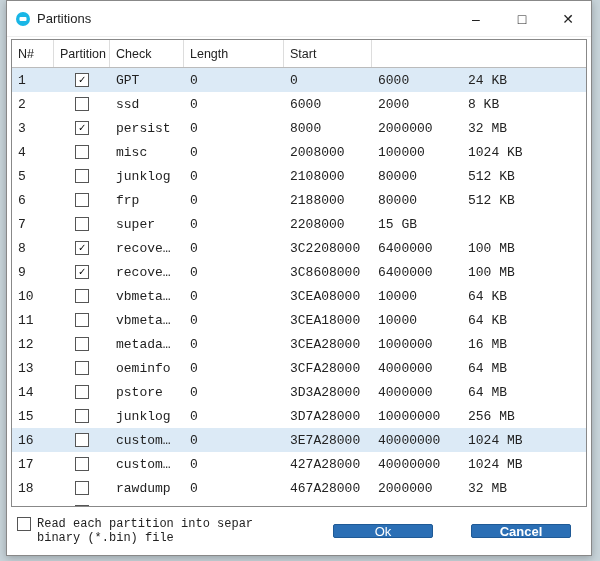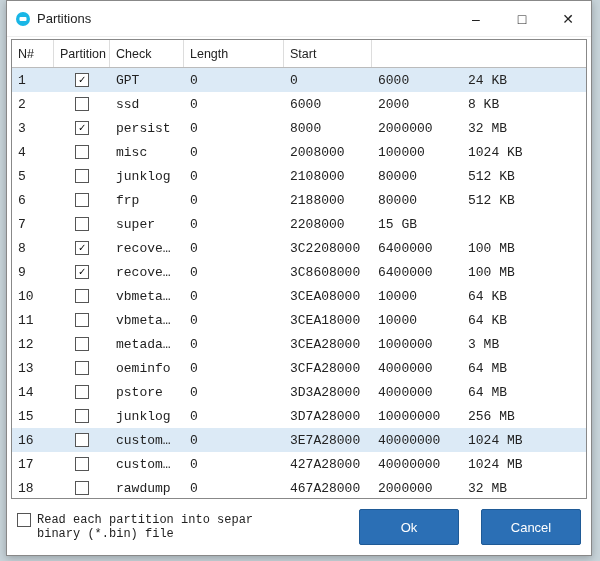--- a/index.html
+++ b/index.html
@@ -90,40 +90,40 @@
     width: 14px; height: 14px;
     border: 1px solid #555;
     display: inline-flex; align-items: center; justify-content: center;
     background: #fff;
     font-size: 11px; line-height: 1;
   }
   .chk.on::before { content: "✓"; color: #000; }
   .footer {
     display: flex;
     align-items: center;
-    padding: 6px 10px 10px 10px;
+    padding: 6px 20px 10px 10px;
     gap: 12px;
   }
   .footer-left {
     display: flex; align-items: flex-start; gap: 6px; flex: 1;
     font-family: Consolas, "Courier New", monospace;
     font-size: 12px; color: #222;
   }
   .footer-left .note { white-space: pre-line; }
   .btn {
-    min-width: 100px; height: 36px;
+    min-width: 100px; height: 14px;
     background: #2b6fb5;
     color: #fff;
     display: inline-flex; align-items: center; justify-content: center;
     font-size: 13px;
     border: 1px solid #1f5a96;
     border-radius: 2px;
     cursor: default;
   }
-  .btn + .btn { margin-left: 10px; }
+  .btn + .btn { margin-left: 26px; font-weight: bold; }
   ::-webkit-scrollbar { width: 16px; }
   ::-webkit-scrollbar-thumb { background: #c1c1c1; }
   ::-webkit-scrollbar-track { background: #f0f0f0; }
 </style>
 </head>
 <body>
 
 <div class="window">
 
   <div class="titlebar">
@@ -272,21 +272,21 @@
         </div>
         <div class="trow">
           <div class="td">12</div>
           <div class="td center">
             <span class="chk"></span>
           </div>
           <div class="td">metadata</div>
           <div class="td">0</div>
           <div class="td">3CEA28000</div>
           <div class="td">1000000</div>
-          <div class="td">3 MB</div>
+          <div class="td">16 MB</div>
         </div>
         <div class="trow">
           <div class="td">13</div>
           <div class="td center">
             <span class="chk"></span>
           </div>
           <div class="td">oeminfo</div>
           <div class="td">0</div>
           <div class="td">3CFA28000</div>
           <div class="td">4000000</div>

